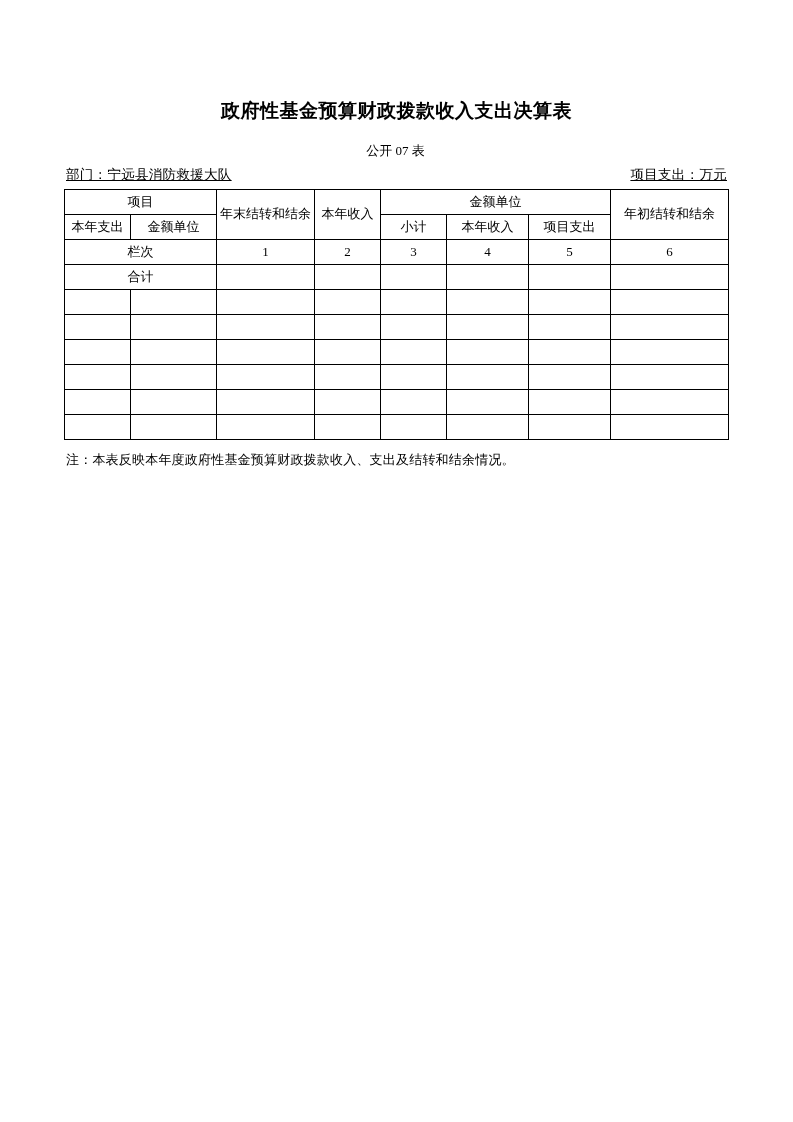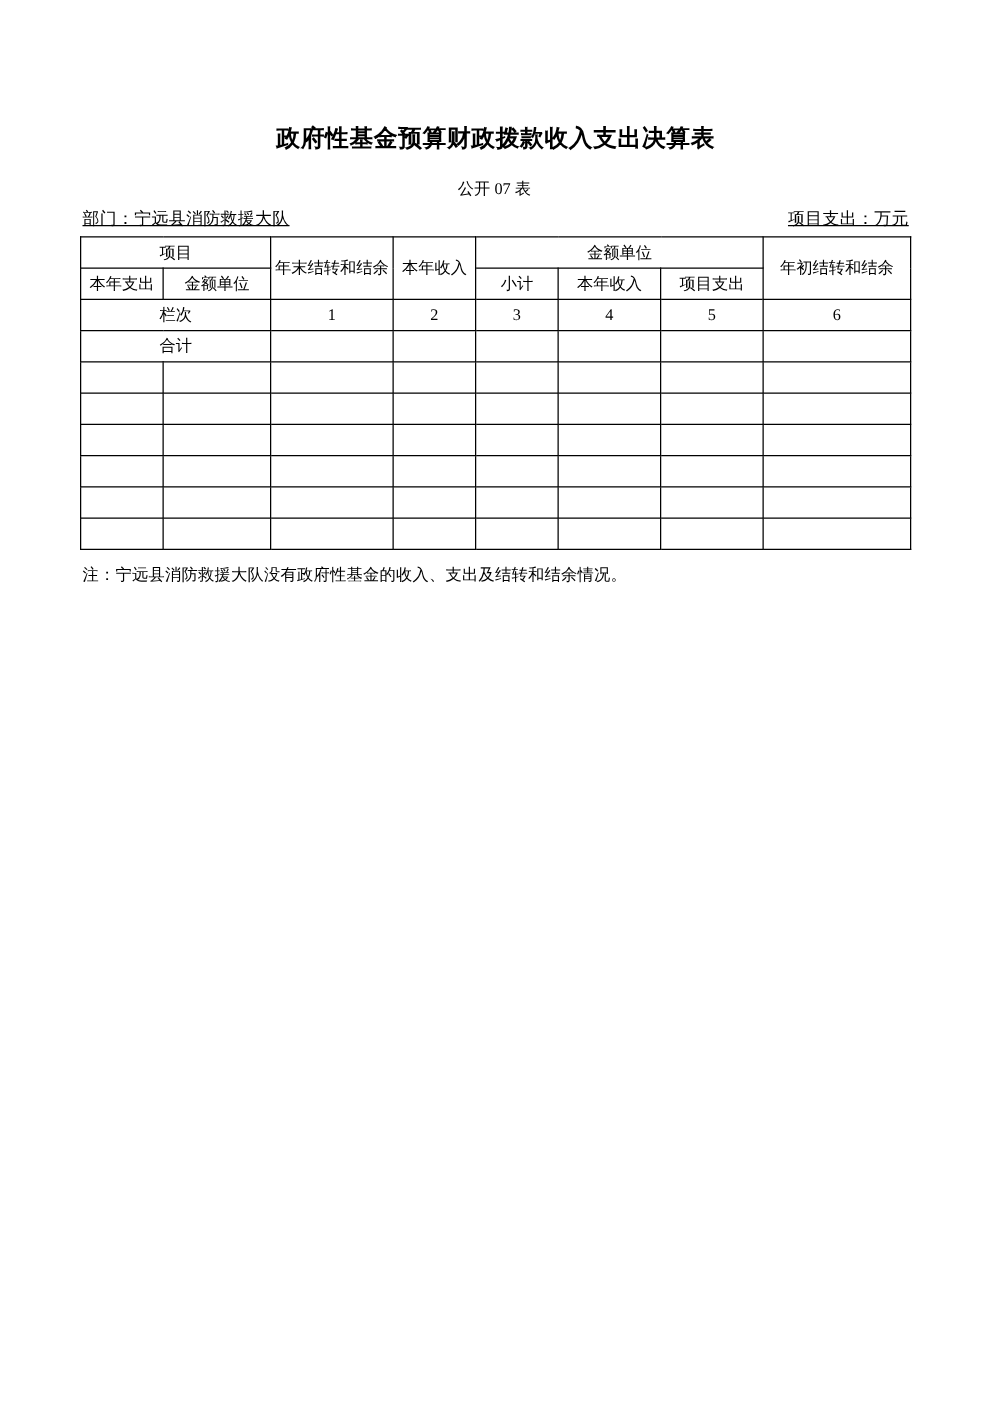--- a/index.html
+++ b/index.html
@@ -201,16 +201,16 @@
         <td class="rowline"></td>
         <td class="rowline"></td>
         <td class="rowline"></td>
         <td class="rowline"></td>
         <td class="rowline"></td>
       </tr>
     </tbody>
   </table>
 
   <div class="notes">
-    <div>注：宁远县消防救援大队没有政府性基金的收入、支出及结转和结余情况。</div>
+    <div>注：本表反映本年度政府性基金预算财政拨款收入、支出及结转和结余情况。</div>
   </div>
 
 </div>
 
 </body></html>

